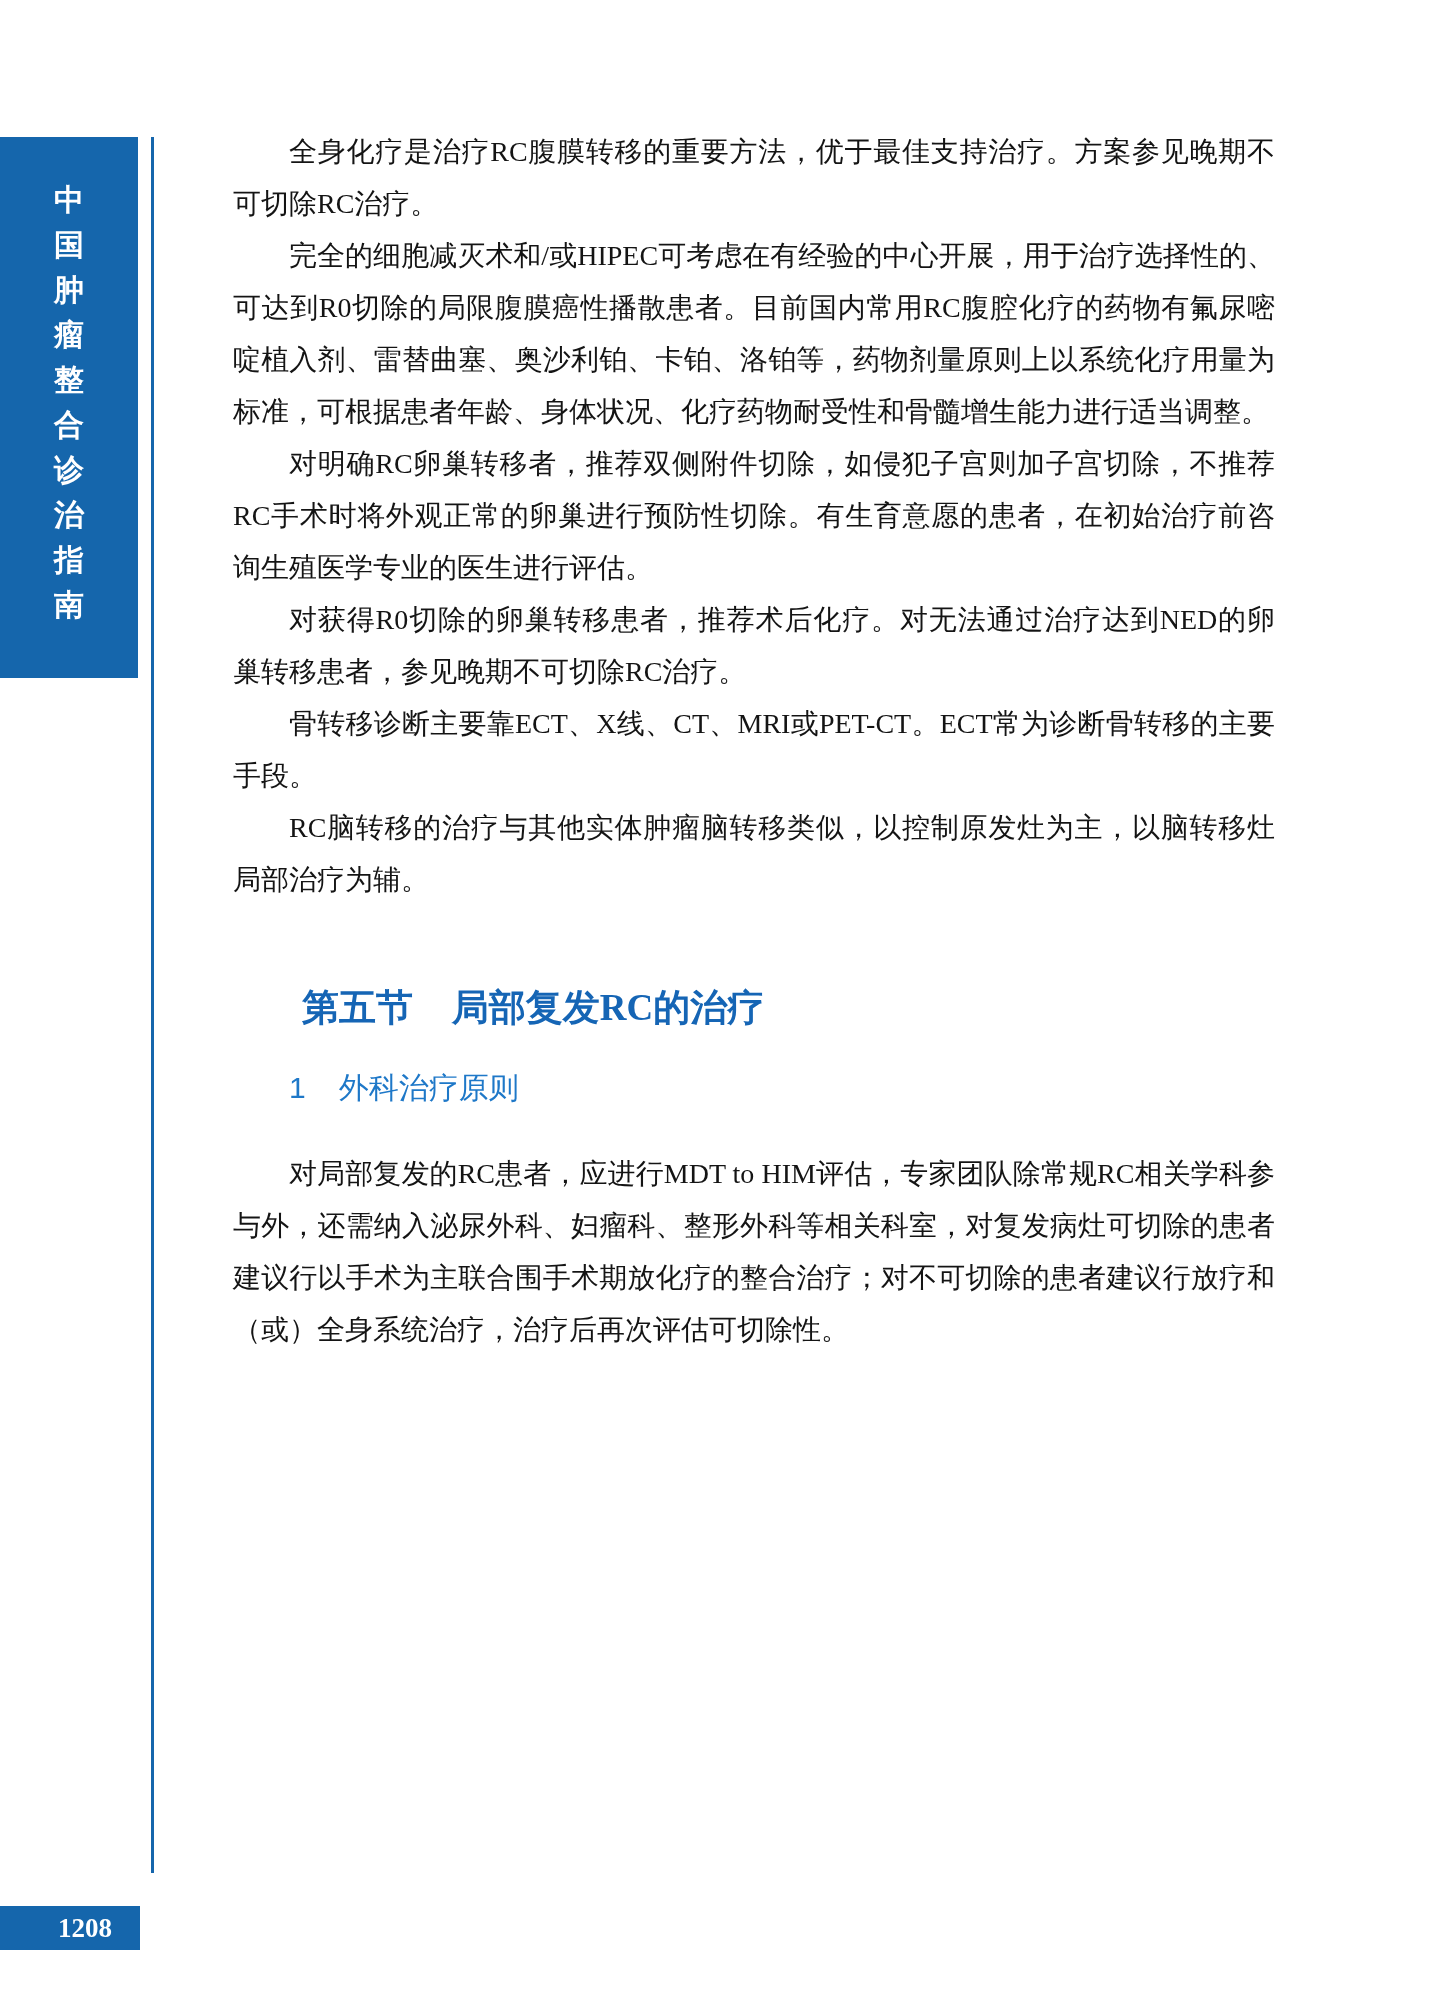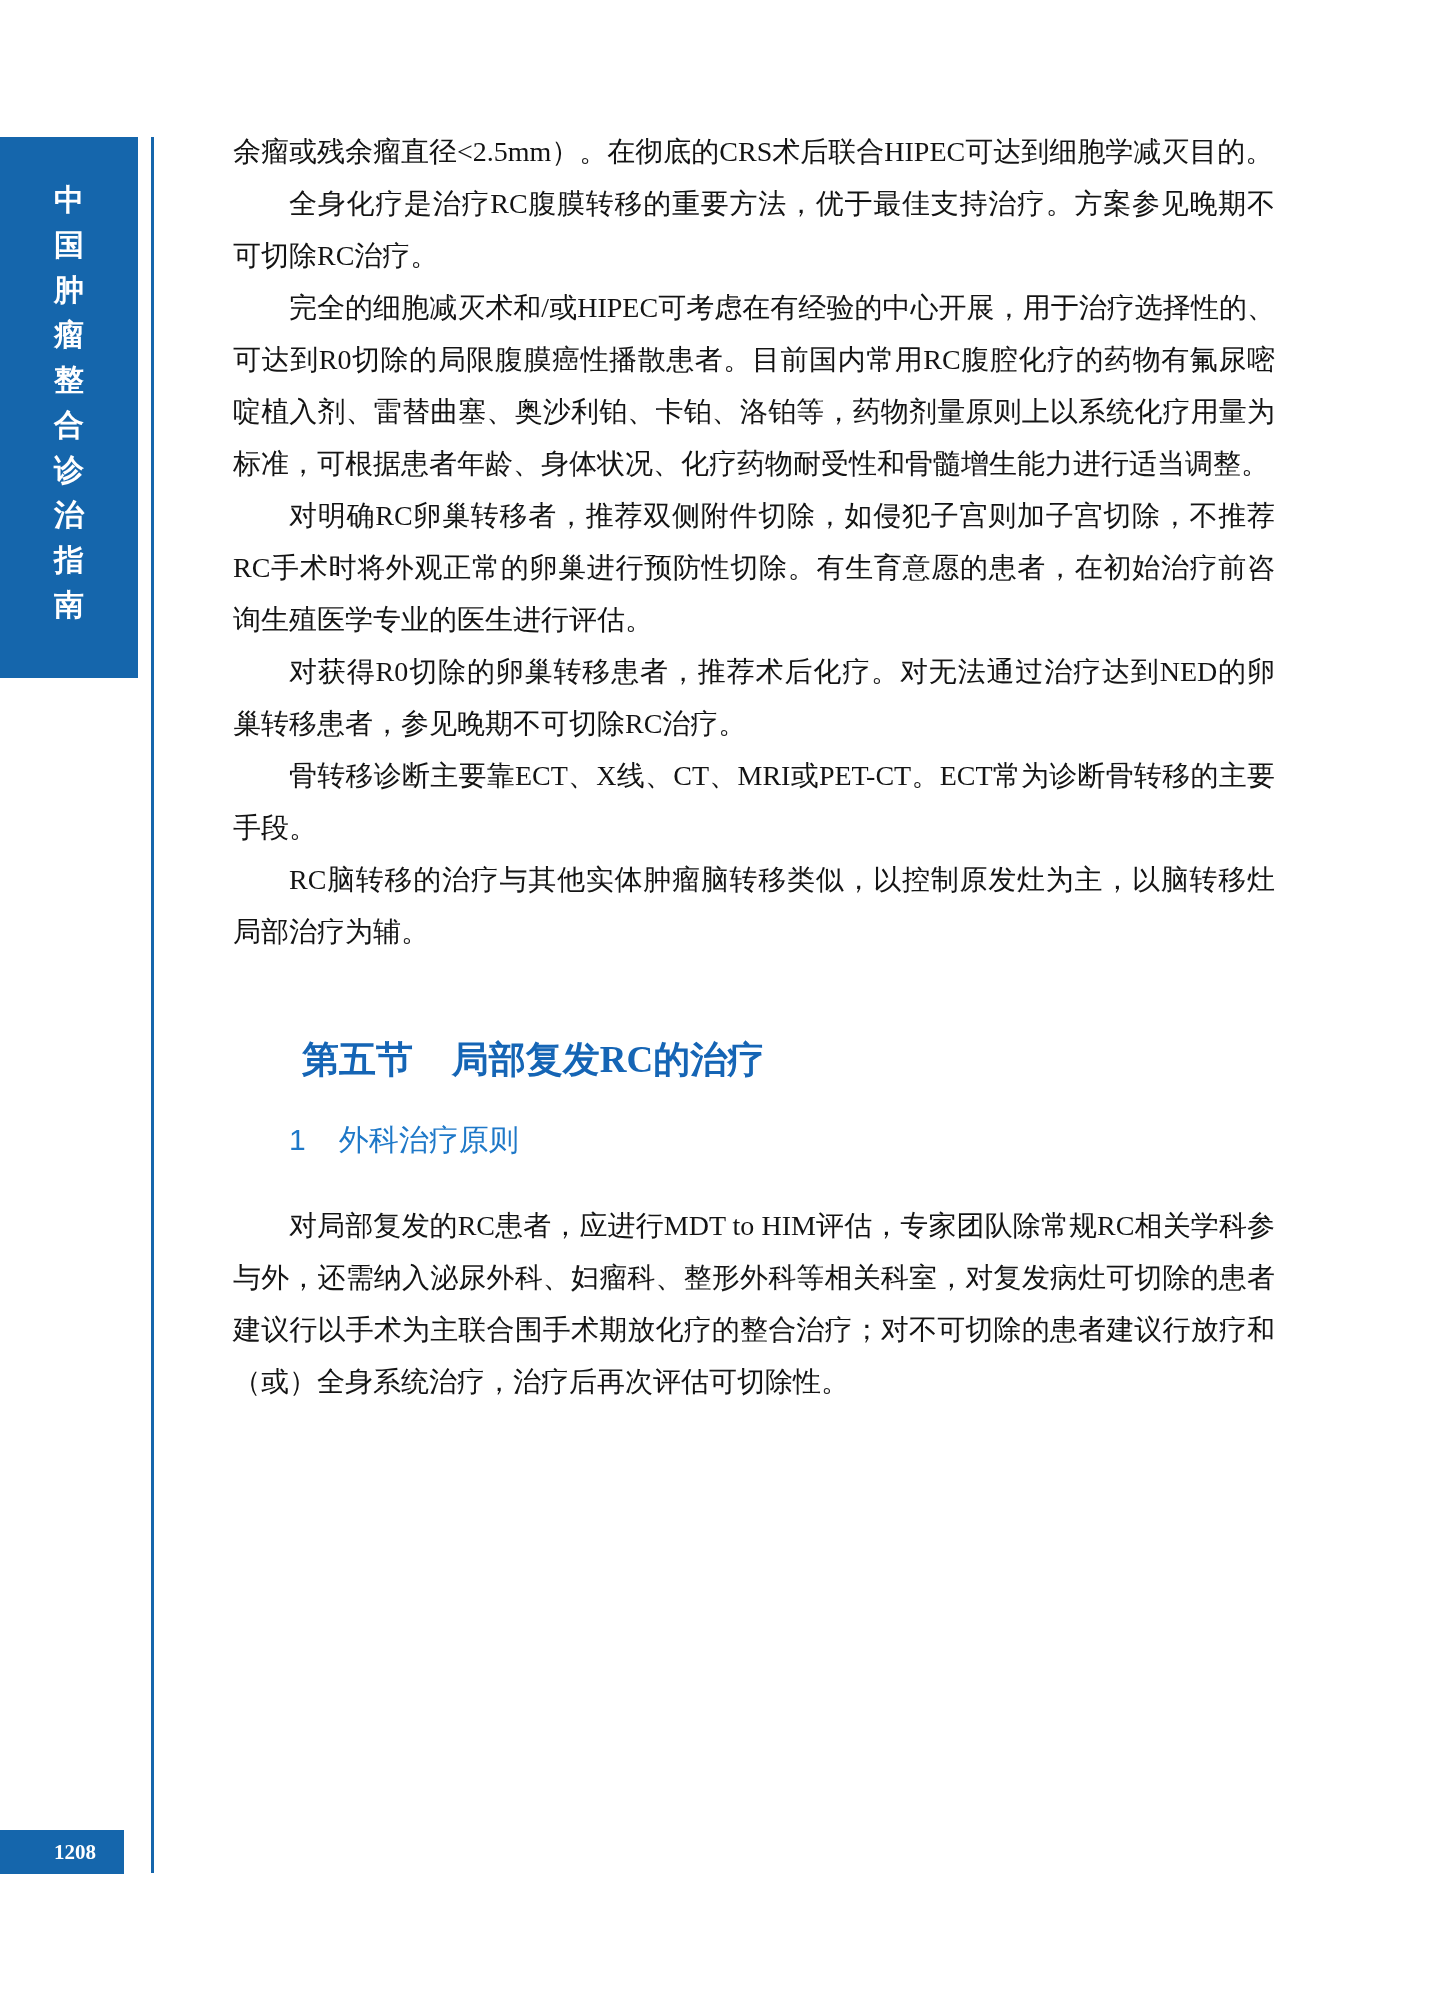--- a/index.html
+++ b/index.html
@@ -26,23 +26,23 @@
   .sb-char{
     color:#ffffff;font-size:30px;line-height:1;
     font-family:"Liberation Sans","DejaVu Sans",sans-serif;
     font-weight:bold;
   }
   .vrule{
     position:absolute;left:151px;top:137px;width:3px;height:1736px;
     background:var(--accent);
   }
   .pagebox{
-    position:absolute;left:0;top:1830px;width:124px;height:44px;
+    position:absolute;left:0;top:1906px;width:140px;height:44px;
     background:var(--accent);
-    color:#ffffff;font-size:21px;line-height:44px;font-weight:bold;
+    color:#ffffff;font-size:27px;line-height:44px;font-weight:bold;
     text-align:right;box-sizing:border-box;padding-right:28px;
     font-family:"Liberation Serif","DejaVu Serif",serif;
   }
   
   .content{
     position:absolute;left:233px;top:126px;width:1042px;
     color:var(--body-ink);
   }
   .body-text{
     margin:0;
@@ -83,21 +83,20 @@
       <span class="sb-char">诊</span>
       <span class="sb-char">治</span>
       <span class="sb-char">指</span>
       <span class="sb-char">南</span>
     </div>
   <div class="vrule"></div>
   <div class="pagebox">
     <span>1208</span>
   </div>
   <main class="content">
-      <p class="body-text cont">余瘤或残余瘤直径&lt;2.5mm）。在彻底的CRS术后联合HIPEC可达到细胞学减灭目的。</p>
       <p class="body-text indent">全身化疗是治疗RC腹膜转移的重要方法，优于最佳支持治疗。方案参见晚期不可切除RC治疗。</p>
       <p class="body-text indent">完全的细胞减灭术和/或HIPEC可考虑在有经验的中心开展，用于治疗选择性的、可达到R0切除的局限腹膜癌性播散患者。目前国内常用RC腹腔化疗的药物有氟尿嘧啶植入剂、雷替曲塞、奥沙利铂、卡铂、洛铂等，药物剂量原则上以系统化疗用量为标准，可根据患者年龄、身体状况、化疗药物耐受性和骨髓增生能力进行适当调整。</p>
       <p class="body-text indent">对明确RC卵巢转移者，推荐双侧附件切除，如侵犯子宫则加子宫切除，不推荐RC手术时将外观正常的卵巢进行预防性切除。有生育意愿的患者，在初始治疗前咨询生殖医学专业的医生进行评估。</p>
       <p class="body-text indent">对获得R0切除的卵巢转移患者，推荐术后化疗。对无法通过治疗达到NED的卵巢转移患者，参见晚期不可切除RC治疗。</p>
       <p class="body-text indent">骨转移诊断主要靠ECT、X线、CT、MRI或PET-CT。ECT常为诊断骨转移的主要手段。</p>
       <p class="body-text indent">RC脑转移的治疗与其他实体肿瘤脑转移类似，以控制原发灶为主，以脑转移灶局部治疗为辅。</p>
       <div class="chapter"><span class="ch-label">第五节</span><span class="ch-title">局部复发RC的治疗</span></div>
       <div class="subhead level-2"><span class="num">1</span><span>外科治疗原则</span></div>
       <p class="body-text indent">对局部复发的RC患者，应进行MDT to HIM评估，专家团队除常规RC相关学科参与外，还需纳入泌尿外科、妇瘤科、整形外科等相关科室，对复发病灶可切除的患者建议行以手术为主联合围手术期放化疗的整合治疗；对不可切除的患者建议行放疗和（或）全身系统治疗，治疗后再次评估可切除性。</p>
     </main>

